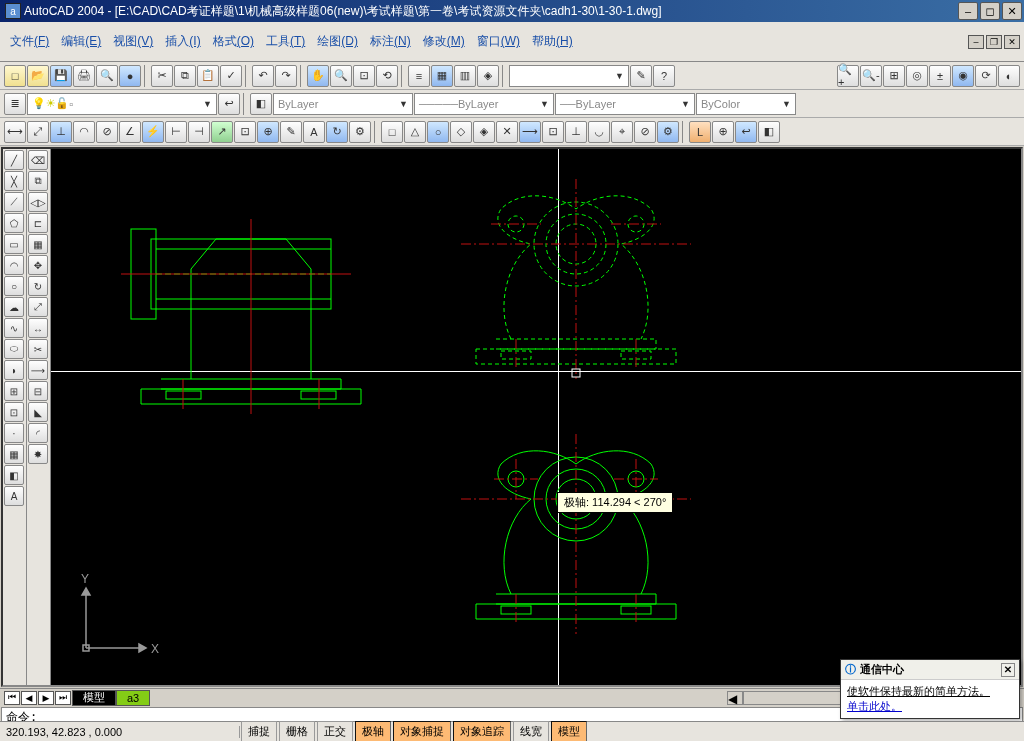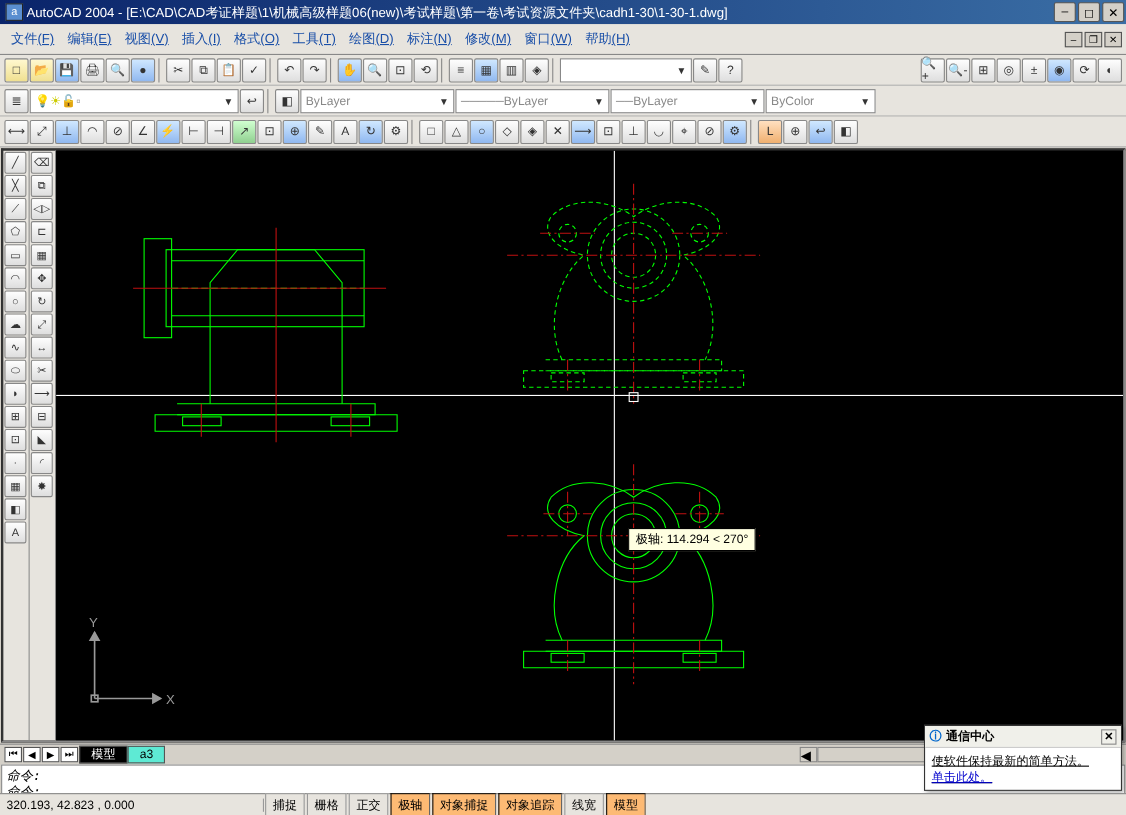--- a/index.html
+++ b/index.html
@@ -6,21 +6,21 @@
 body { font-family: "Microsoft YaHei", SimSun, Arial, sans-serif; font-size:12px; background:#d4d0c8; width:1024px; height:741px; overflow:hidden; position:relative; }
 
 
 .titlebar { background:linear-gradient(to right,#0a246a,#3a6ea5); height:22px; display:flex; align-items:center; color:#fff; padding:0 2px; }
 .titlebar .app-icon { width:16px; height:16px; background:#5a8ed0; border:1px solid #222; margin:0 3px; display:inline-flex; align-items:center; justify-content:center; font-size:10px; color:#fff; }
 .titlebar .title { flex:1; font-weight:normal; font-size:12px; white-space:nowrap; overflow:hidden; }
 .titlebar .winbtns { display:flex; gap:2px; }
 .titlebar .winbtn { width:20px; height:18px; background:#d4d0c8; border:1px solid #555; display:flex; align-items:center; justify-content:center; font-size:11px; color:#000; border-radius:2px; }
 
 
-.menubar { background:#e7e4de; height:28px; display:flex; align-items:center; padding:0 4px; border-bottom:1px solid #888; }
+.menubar { background:#e7e4de; height:40px; display:flex; align-items:center; padding:0 4px; border-bottom:1px solid #888; }
 .menubar .menu-item { padding:2px 6px; color:#1a4fa8; cursor:default; }
 .menubar .menu-item .hotkey { text-decoration:underline; }
 .menubar .spacer { flex:1; }
 .menubar .winbtn-sm { width:16px; height:14px; background:#d4d0c8; border:1px solid #555; margin-left:2px; display:flex; align-items:center; justify-content:center; font-size:9px; }
 
 
 .toolbar-row { background:#e7e4de; height:28px; display:flex; align-items:center; padding:1px 4px; gap:1px; border-bottom:1px solid #aaa; }
 .tbtn { width:22px; height:22px; background:linear-gradient(#fefefe,#dedede); border:1px solid #888; border-radius:2px; display:inline-flex; align-items:center; justify-content:center; font-size:11px; color:#333; }
 .tbtn.y { background:linear-gradient(#fff8d0,#f0e090); }
 .tbtn.b { background:linear-gradient(#d0e8ff,#90b8f0); }
@@ -41,27 +41,27 @@
 .tooltip { position:absolute; background:#ffffe1; border:1px solid #000; padding:2px 6px; font-size:11px; color:#000; }
 
 
 .cross-v { position:absolute; width:1px; background:#fff; }
 .cross-h { position:absolute; height:1px; background:#fff; }
 
 
 .tabbar { background:#d4d0c8; height:18px; display:flex; align-items:center; padding:0 4px; border-top:1px solid #888; }
 .tabbar .tab-nav { width:16px; height:14px; background:#fff; border:1px solid #555; display:flex; align-items:center; justify-content:center; font-size:9px; margin-right:1px; }
 .tabbar .tab { padding:0 10px; background:#000; color:#fff; border:1px solid #555; height:16px; display:flex; align-items:center; font-size:11px; }
-.tabbar .tab.inactive { background:#5eead4; color:#000; }
+.tabbar .tab.inactive { background:#84cc16; color:#000; }
 .tabbar .scroll-area { flex:1; display:flex; justify-content:flex-end; }
 .tabbar .sc-btn { width:16px; height:14px; background:#d4d0c8; border:1px solid #888; margin-left:1px; }
 
 
 .cmdwin { background:#fff; border:1px solid #888; height:64px; margin:1px; font-family:SimSun,monospace; font-size:12px; padding:2px 4px; position:relative; overflow:hidden; }
-.cmdwin .line { white-space:nowrap; line-height:15px;font-style:italic; }
+.cmdwin .line { white-space:nowrap; line-height:15px; }
 
 
 .commcenter { position:absolute; right:4px; bottom:22px; width:180px; background:#fff; border:1px solid #333; box-shadow:2px 2px 4px rgba(0,0,0,0.3); font-size:11px; }
 .commcenter .cc-title { background:#f0f0ea; padding:2px 4px; display:flex; align-items:center; border-bottom:1px solid #ccc; font-weight:bold; }
 .commcenter .cc-title .cc-close { margin-left:auto; width:14px; height:14px; border:1px solid #888; display:flex; align-items:center; justify-content:center; font-size:10px; }
 .commcenter .cc-body { padding:4px 6px;text-decoration:underline; }
 .commcenter .cc-link { color:#0000cc; text-decoration:underline;text-align:right; }
 
 
 .statusbar { position:absolute; bottom:0; left:0; right:0; background:#e7e4de; height:20px; display:flex; align-items:center; border-top:1px solid #888; font-size:11px; }
@@ -327,21 +327,21 @@
         <line x1="15" y1="80" x2="245" y2="80"></line>
         <line x1="48" y1="60" x2="92" y2="60"></line>
         <line x1="168" y1="60" x2="212" y2="60"></line>
         <line x1="70" y1="40" x2="70" y2="80"></line>
         <line x1="190" y1="40" x2="190" y2="80"></line>
         <line x1="70" y1="175" x2="70" y2="205"></line>
         <line x1="190" y1="175" x2="190" y2="205"></line>
       </g>
     </svg>
 
-    <div class="tooltip" style="left:520px;top:343px">极轴: 114.294 &lt; 270°</div>
+    <div class="tooltip" style="left:506px;top:343px">极轴: 114.294 &lt; 270°</div>
 
     <div class="ucs">
       <svg width="90" height="90">
         <g stroke="#999" fill="#999" stroke-width="1.5">
           <line x1="15" y1="75" x2="75" y2="75"></line>
           <polygon points="75,75 68,71 68,79"></polygon>
           <line x1="15" y1="75" x2="15" y2="15"></line>
           <polygon points="15,15 11,22 19,22"></polygon>
           <rect x="12" y="72" width="6" height="6" fill="none"></rect>
         </g>

